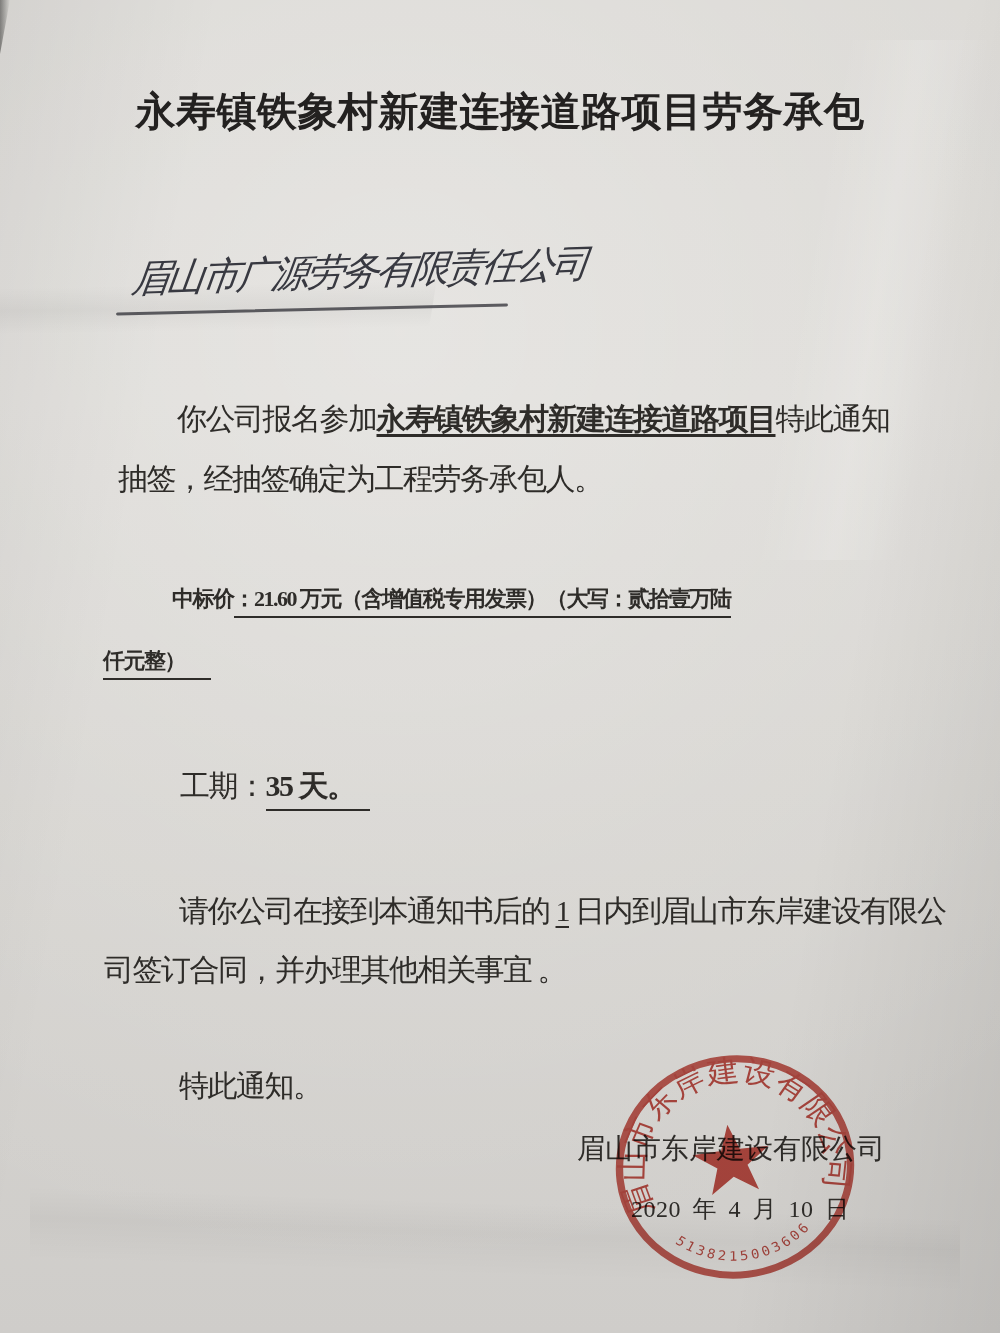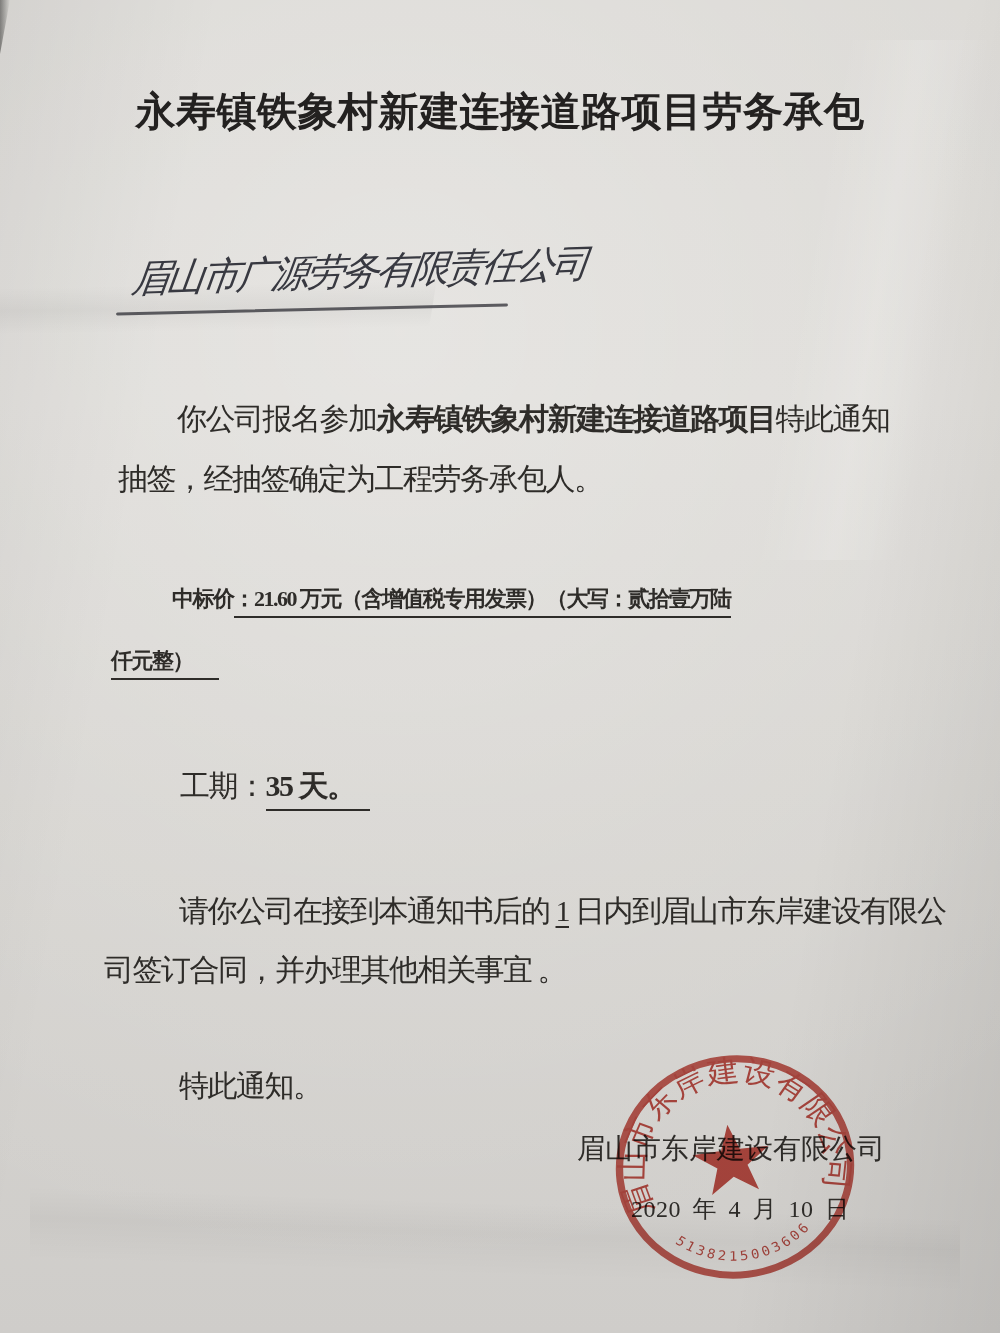--- a/index.html
+++ b/index.html
@@ -29,30 +29,30 @@
 
   .sig { position:absolute; left:132px; top:254px; font-size:38px; font-style:italic;
     letter-spacing:-3px; color:#383941; transform:rotate(-2deg) skewX(-9deg);
     transform-origin:left center; white-space:nowrap; }
   .sig-underline { position:absolute; left:116px; top:308px; width:392px; height:2.5px;
     background:rgba(45,45,52,0.75); transform:rotate(-1.3deg); border-radius:2px; }
 
   .line { position:absolute; white-space:nowrap; font-size:30px; letter-spacing:-1.5px; }
   .bold { font-weight:bold; }
   .sz29 { font-size:22px; }
-  .u-mid { text-underline-offset:5px; text-decoration-thickness:2.5px; }
+  .u-mid { text-decoration:underline; text-underline-offset:5px; text-decoration-thickness:2.5px; }
   .u-thin { text-decoration:underline; text-underline-offset:5px; text-decoration-thickness:2px; }
   .bl { display:inline-block; border-bottom:2.5px solid #2e2c29; padding-bottom:2px; }
   .trail { padding-right:26px; }
   .trail-sm { padding-right:14px; }
 
   .p1l1 { left:177px; top:399px; }
   .p1l2 { left:118px; top:459px; }
   .pr1  { left:172px; top:584px; }
-  .pr2  { left:103px; top:646px;margin-left:8px; }
+  .pr2  { left:103px; top:646px; }
   .dur  { left:180px; top:766px; }
   .p2l1 { left:179px; top:891px; }
   .p2l2 { left:104px; top:950px; }
   .close{ left:179px; top:1066px; }
   .comp { left:577px; top:1130px; font-size:28px; letter-spacing:0; }
   .date { left:631px; top:1193px; font-size:24px; letter-spacing:0.5px; word-spacing:5px;text-align:center; }
 
   .seal { position:absolute; left:612px; top:1052px; width:246px; height:230px;
     transform:rotate(-7deg); mix-blend-mode:multiply; opacity:0.87; }
   .seal svg { width:100%; height:100%; display:block; }

